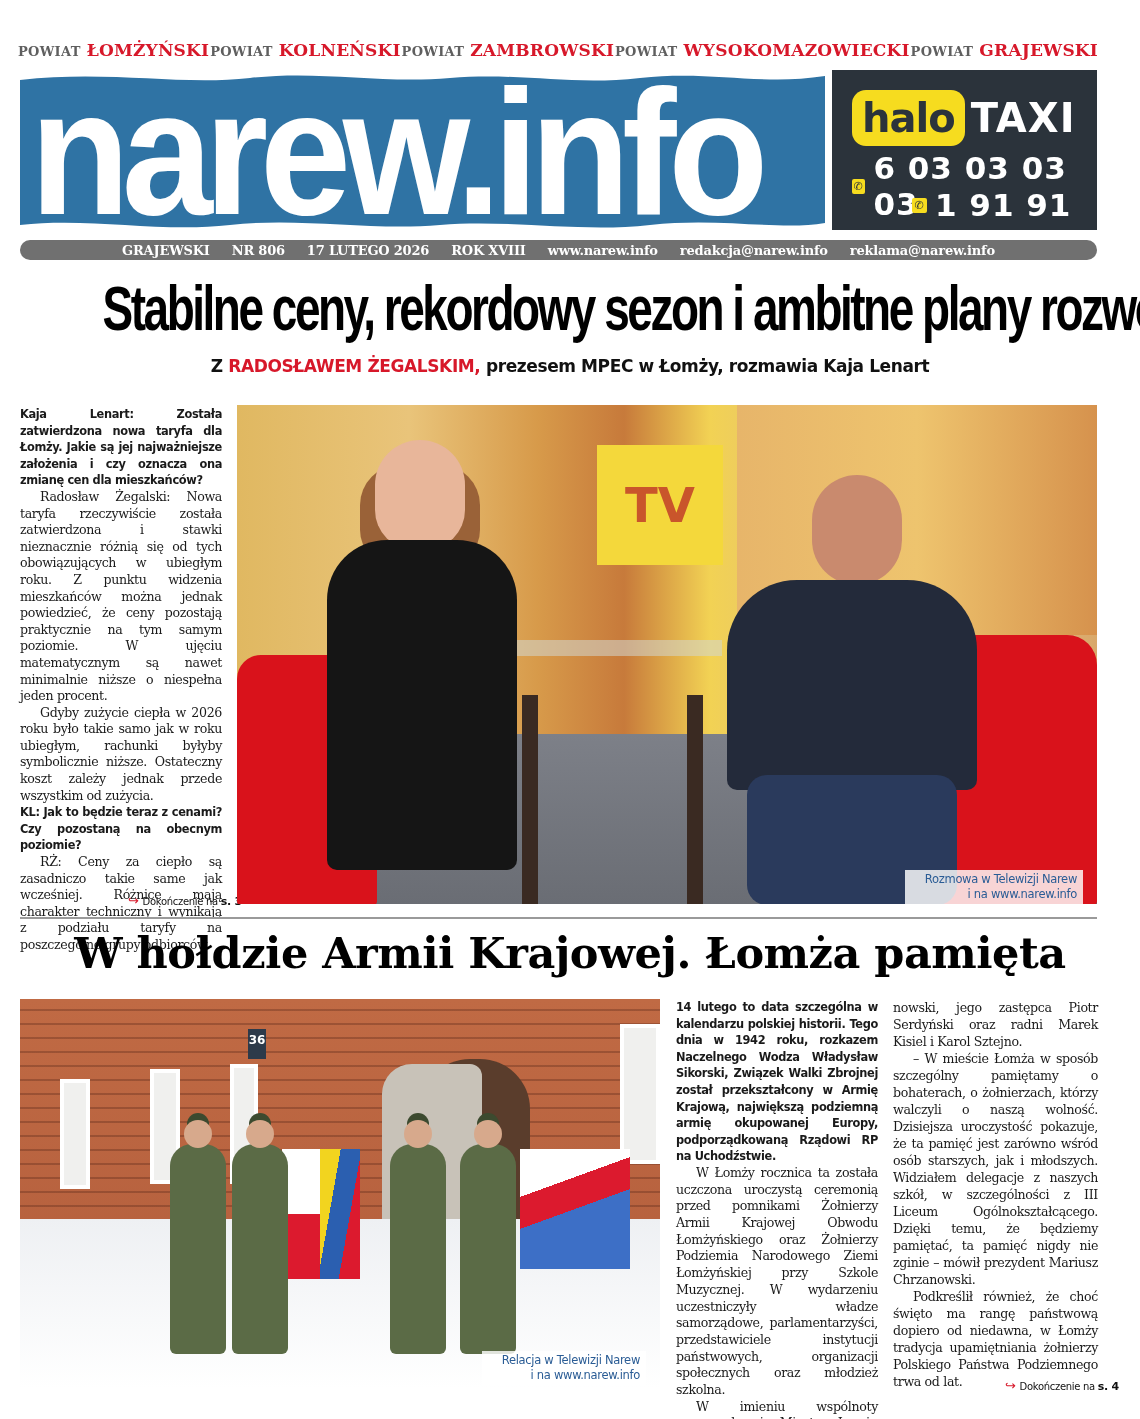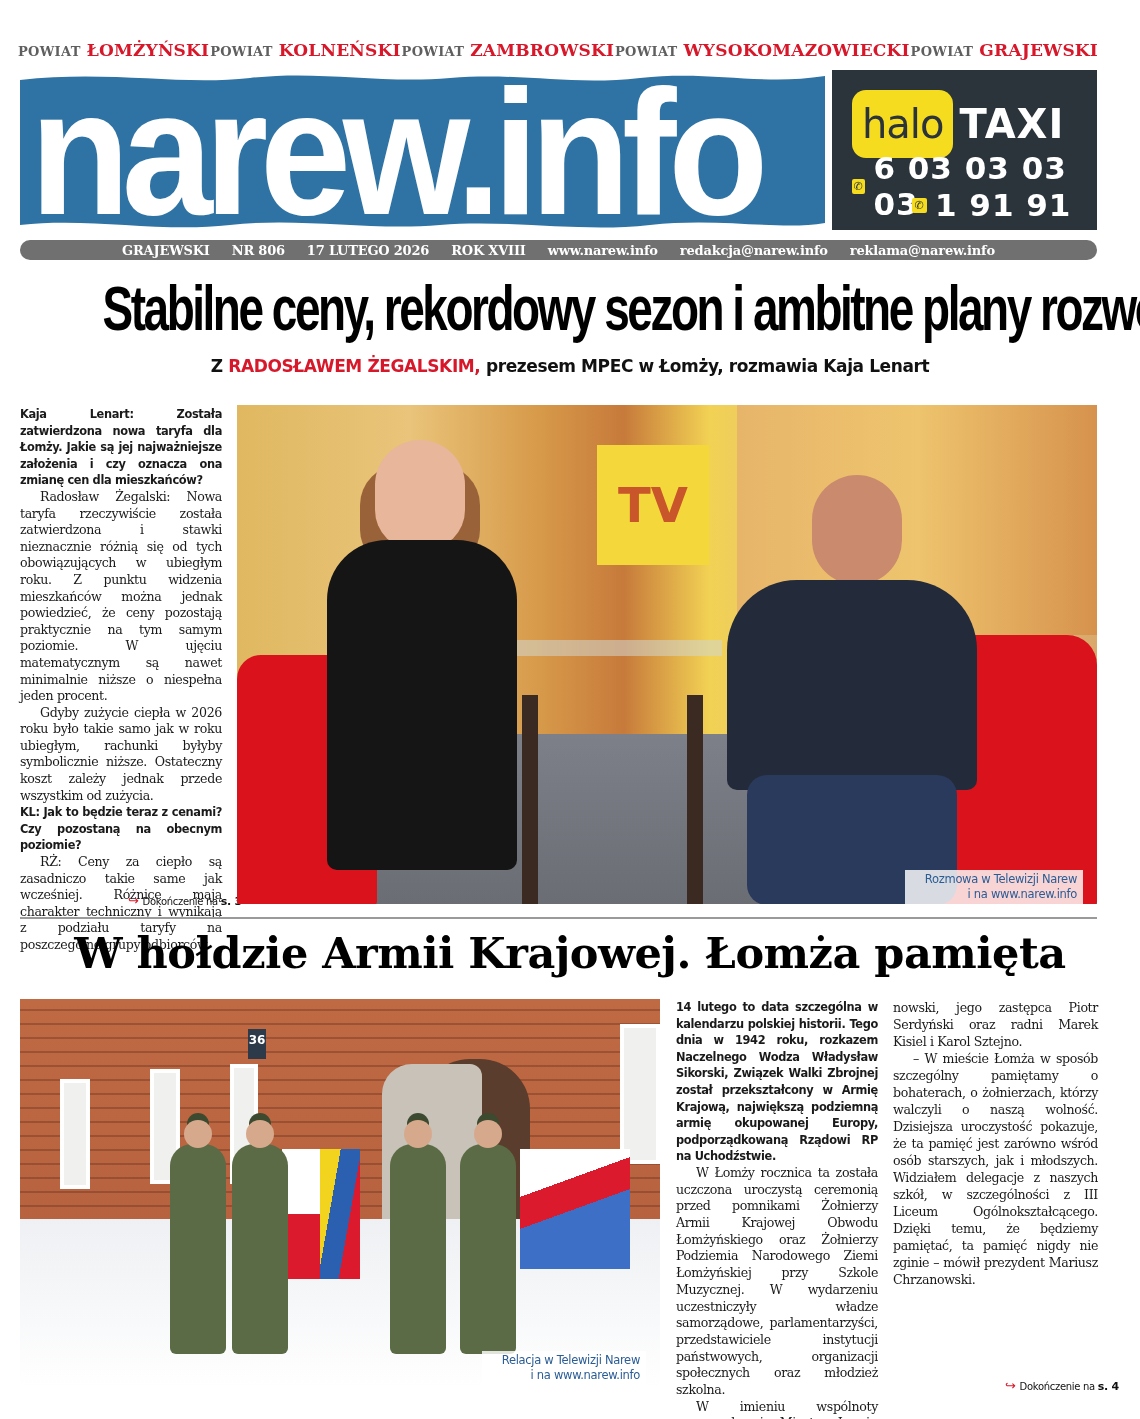--- a/index.html
+++ b/index.html
@@ -14,21 +14,21 @@
   
   .masthead { position: absolute; top: 70px; left: 20px; width: 805px; height: 165px; background: #2f73a4; overflow: hidden; }
   .masthead .wave-top, .masthead .wave-bottom { position: absolute; left: 0; width: 100%; height: 22px; }
   .masthead .wave-top { top: -2px; }
   .masthead .wave-bottom { bottom: -2px; }
   .masthead-logo { position: absolute; left: 10px; top: -6px; font-family: "Liberation Sans", sans-serif; font-weight: bold; font-size: 178px; color: #ffffff; letter-spacing: -9px; transform: scaleX(0.92); transform-origin: left top; line-height: 1; white-space: nowrap; }
 
   
   .taxi-ad { position: absolute; top: 70px; left: 832px; width: 265px; height: 160px; background: #2b333b; color: #ffffff; font-family: "DejaVu Sans", sans-serif; }
   .taxi-logo { position: absolute; top: 20px; left: 20px; display: flex; align-items: center; }
-  .halo-pill { background: #f6dc1f; color: #2b333b; font-weight: normal; font-size: 40px; border-radius: 14px; padding: 9px 10px; line-height: 50px; letter-spacing: -1px; }
+  .halo-pill { background: #f6dc1f; color: #2b333b; font-weight: bold; font-size: 40px; border-radius: 14px; padding: 3px 10px; line-height: 50px; letter-spacing: -1px; }
   .taxi-word { font-weight: bold; font-size: 40px; margin-left: 6px; letter-spacing: 1px; }
   .taxi-phone { position: absolute; display: flex; align-items: center; font-weight: bold; font-size: 31px; letter-spacing: 1px; }
   .taxi-phone.p1 { top: 80px; left: 20px; }
   .taxi-phone.p2 { top: 117px; left: 80px; }
   .phone-icon { display: inline-block; width: 15px; height: 15px; background: #f6dc1f; color: #2b333b; font-size: 11px; line-height: 15px; text-align: center; margin-right: 8px; border-radius: 2px; }
 
   
   .info-bar { position: absolute; top: 240px; left: 20px; width: 1077px; height: 20px; background: #707070; border-radius: 10px; display: flex; justify-content: center; gap: 22px; align-items: center; font-family: "DejaVu Serif", serif; font-weight: bold; font-size: 13px; color: #ffffff; letter-spacing: -0.2px; }
   .info-bar span { white-space: nowrap; }
 
@@ -47,21 +47,21 @@
 
   
   .photo-1 { position: absolute; top: 405px; left: 237px; width: 860px; height: 499px; overflow: hidden;
     background:
       linear-gradient(180deg, rgba(0,0,0,0) 70%, rgba(70,70,70,0.4) 100%),
       linear-gradient(90deg, #e0b861 0%, #e9c47a 20%, #d79a4a 35%, #c77a3b 45%, #f2d254 55%, #e7c46d 65%, #d8a35a 75%, #e6c58c 85%, #d9a86a 100%); }
   .photo-1 .floor { position: absolute; left: 0; right: 0; bottom: 0; height: 170px; background: linear-gradient(180deg, #7d8088, #6a6d74); }
   .photo-1 .sofa-left { position: absolute; left: 0; top: 250px; width: 140px; height: 250px; background: #d9121b; border-radius: 24px 24px 4px 4px; }
   .photo-1 .sofa-left-seat { position: absolute; left: 100px; top: 300px; width: 170px; height: 160px; background: #c50f17; border-radius: 20px; }
   .photo-1 .sofa-right { position: absolute; right: 0; top: 230px; width: 280px; height: 270px; background: #d9121b; border-radius: 30px 30px 4px 4px; }
-  .photo-1 .tv-sign { position: absolute; left: 360px; top: 40px; width: 112px; height: 120px; background: #f4d83b; color: #c9552b; font-family: "DejaVu Sans", sans-serif; font-weight: bold; font-size: 48px; text-align: center; line-height: 120px; }
+  .photo-1 .tv-sign { position: absolute; left: 360px; top: 40px; width: 126px; height: 120px; background: #f4d83b; color: #c9552b; font-family: "DejaVu Sans", sans-serif; font-weight: bold; font-size: 48px; text-align: center; line-height: 120px; }
   .photo-1 .town { position: absolute; right: 0; top: 0; width: 360px; height: 230px; background: linear-gradient(90deg, #e7b56a, #eec46e, #d6924d); }
   .photo-1 .table { position: absolute; left: 265px; top: 235px; width: 220px; height: 260px; border-top: 16px solid rgba(210,215,210,0.55); }
   .photo-1 .table-leg { position: absolute; background: #3a2a22; width: 16px; height: 210px; top: 290px; }
   .photo-1 .person-1 { position: absolute; left: 80px; top: 35px; width: 200px; height: 430px; }
   .photo-1 .person-1 .head { position: absolute; left: 58px; top: 0; width: 90px; height: 110px; background: #e8b69a; border-radius: 45px 45px 40px 40px; box-shadow: -20px 20px 0 -5px #9a6238, 20px 20px 0 -5px #9a6238; }
   .photo-1 .person-1 .body { position: absolute; left: 10px; top: 100px; width: 190px; height: 330px; background: #151515; border-radius: 60px 60px 10px 10px; }
   .photo-1 .person-2 { position: absolute; right: 120px; top: 70px; width: 250px; height: 430px; }
   .photo-1 .person-2 .head { position: absolute; left: 85px; top: 0; width: 90px; height: 110px; background: #c98a6e; border-radius: 45px; }
   .photo-1 .person-2 .body { position: absolute; left: 0; top: 105px; width: 250px; height: 210px; background: #232a3a; border-radius: 70px 70px 10px 10px; }
   .photo-1 .person-2 .legs { position: absolute; left: 20px; top: 300px; width: 210px; height: 130px; background: #2a3a5c; border-radius: 20px; }
@@ -209,16 +209,17 @@
 
 <div class="col-2">
   <p class="lead">14 lutego to data szczególna w kalendarzu polskiej historii. Tego dnia w 1942 roku, rozkazem Naczelnego Wodza Władysław Sikorski, Związek Walki Zbrojnej został przekształcony w Armię Krajową, największą podziemną armię okupowanej Europy, podporządkowaną Rządowi RP na Uchodźstwie.</p>
   <p class="body-p">W Łomży rocznica ta została uczczona uroczystą ceremonią przed pomnikami Żołnierzy Armii Krajowej Obwodu Łomżyńskiego oraz Żołnierzy Podziemia Narodowego Ziemi Łomżyńskiej przy Szkole Muzycznej. W wydarzeniu uczestniczyły władze samorządowe, parlamentarzyści, przedstawiciele instytucji państwowych, organizacji społecznych oraz młodzież szkolna.</p>
   <p class="body-p">W imieniu wspólnoty samorządowej Miasta Łomża kwiaty złożyli prezydent Mariusz Chrza-</p>
 </div>
 
 <div class="col-3">
   <p class="body-p noindent">nowski, jego zastępca Piotr Serdyński oraz radni Marek Kisiel i Karol Sztejno.</p>
   <p class="body-p">– W mieście Łomża w sposób szczególny pamiętamy o bohaterach, o żołnierzach, którzy walczyli o naszą wolność. Dzisiejsza uroczystość pokazuje, że ta pamięć jest zarówno wśród osób starszych, jak i młodszych. Widziałem delegacje z naszych szkół, w szczególności z III Liceum Ogólnokształcącego. Dzięki temu, że będziemy pamiętać, ta pamięć nigdy nie zginie – mówił prezydent Mariusz Chrzanowski.</p>
+  <p class="body-p">Podkreślił również, że choć święto ma rangę państwową dopiero od niedawna, w Łomży tradycja upamiętniania żołnierzy Polskiego Państwa Podziemnego trwa od lat.</p>
 </div>
 <div class="cont-note" style="top: 1378px; left: 1005px;">
   <span class="arrow">↪</span><span>Dokończenie na </span><b>s. 4</b>
 </div>
 
 </body></html>

